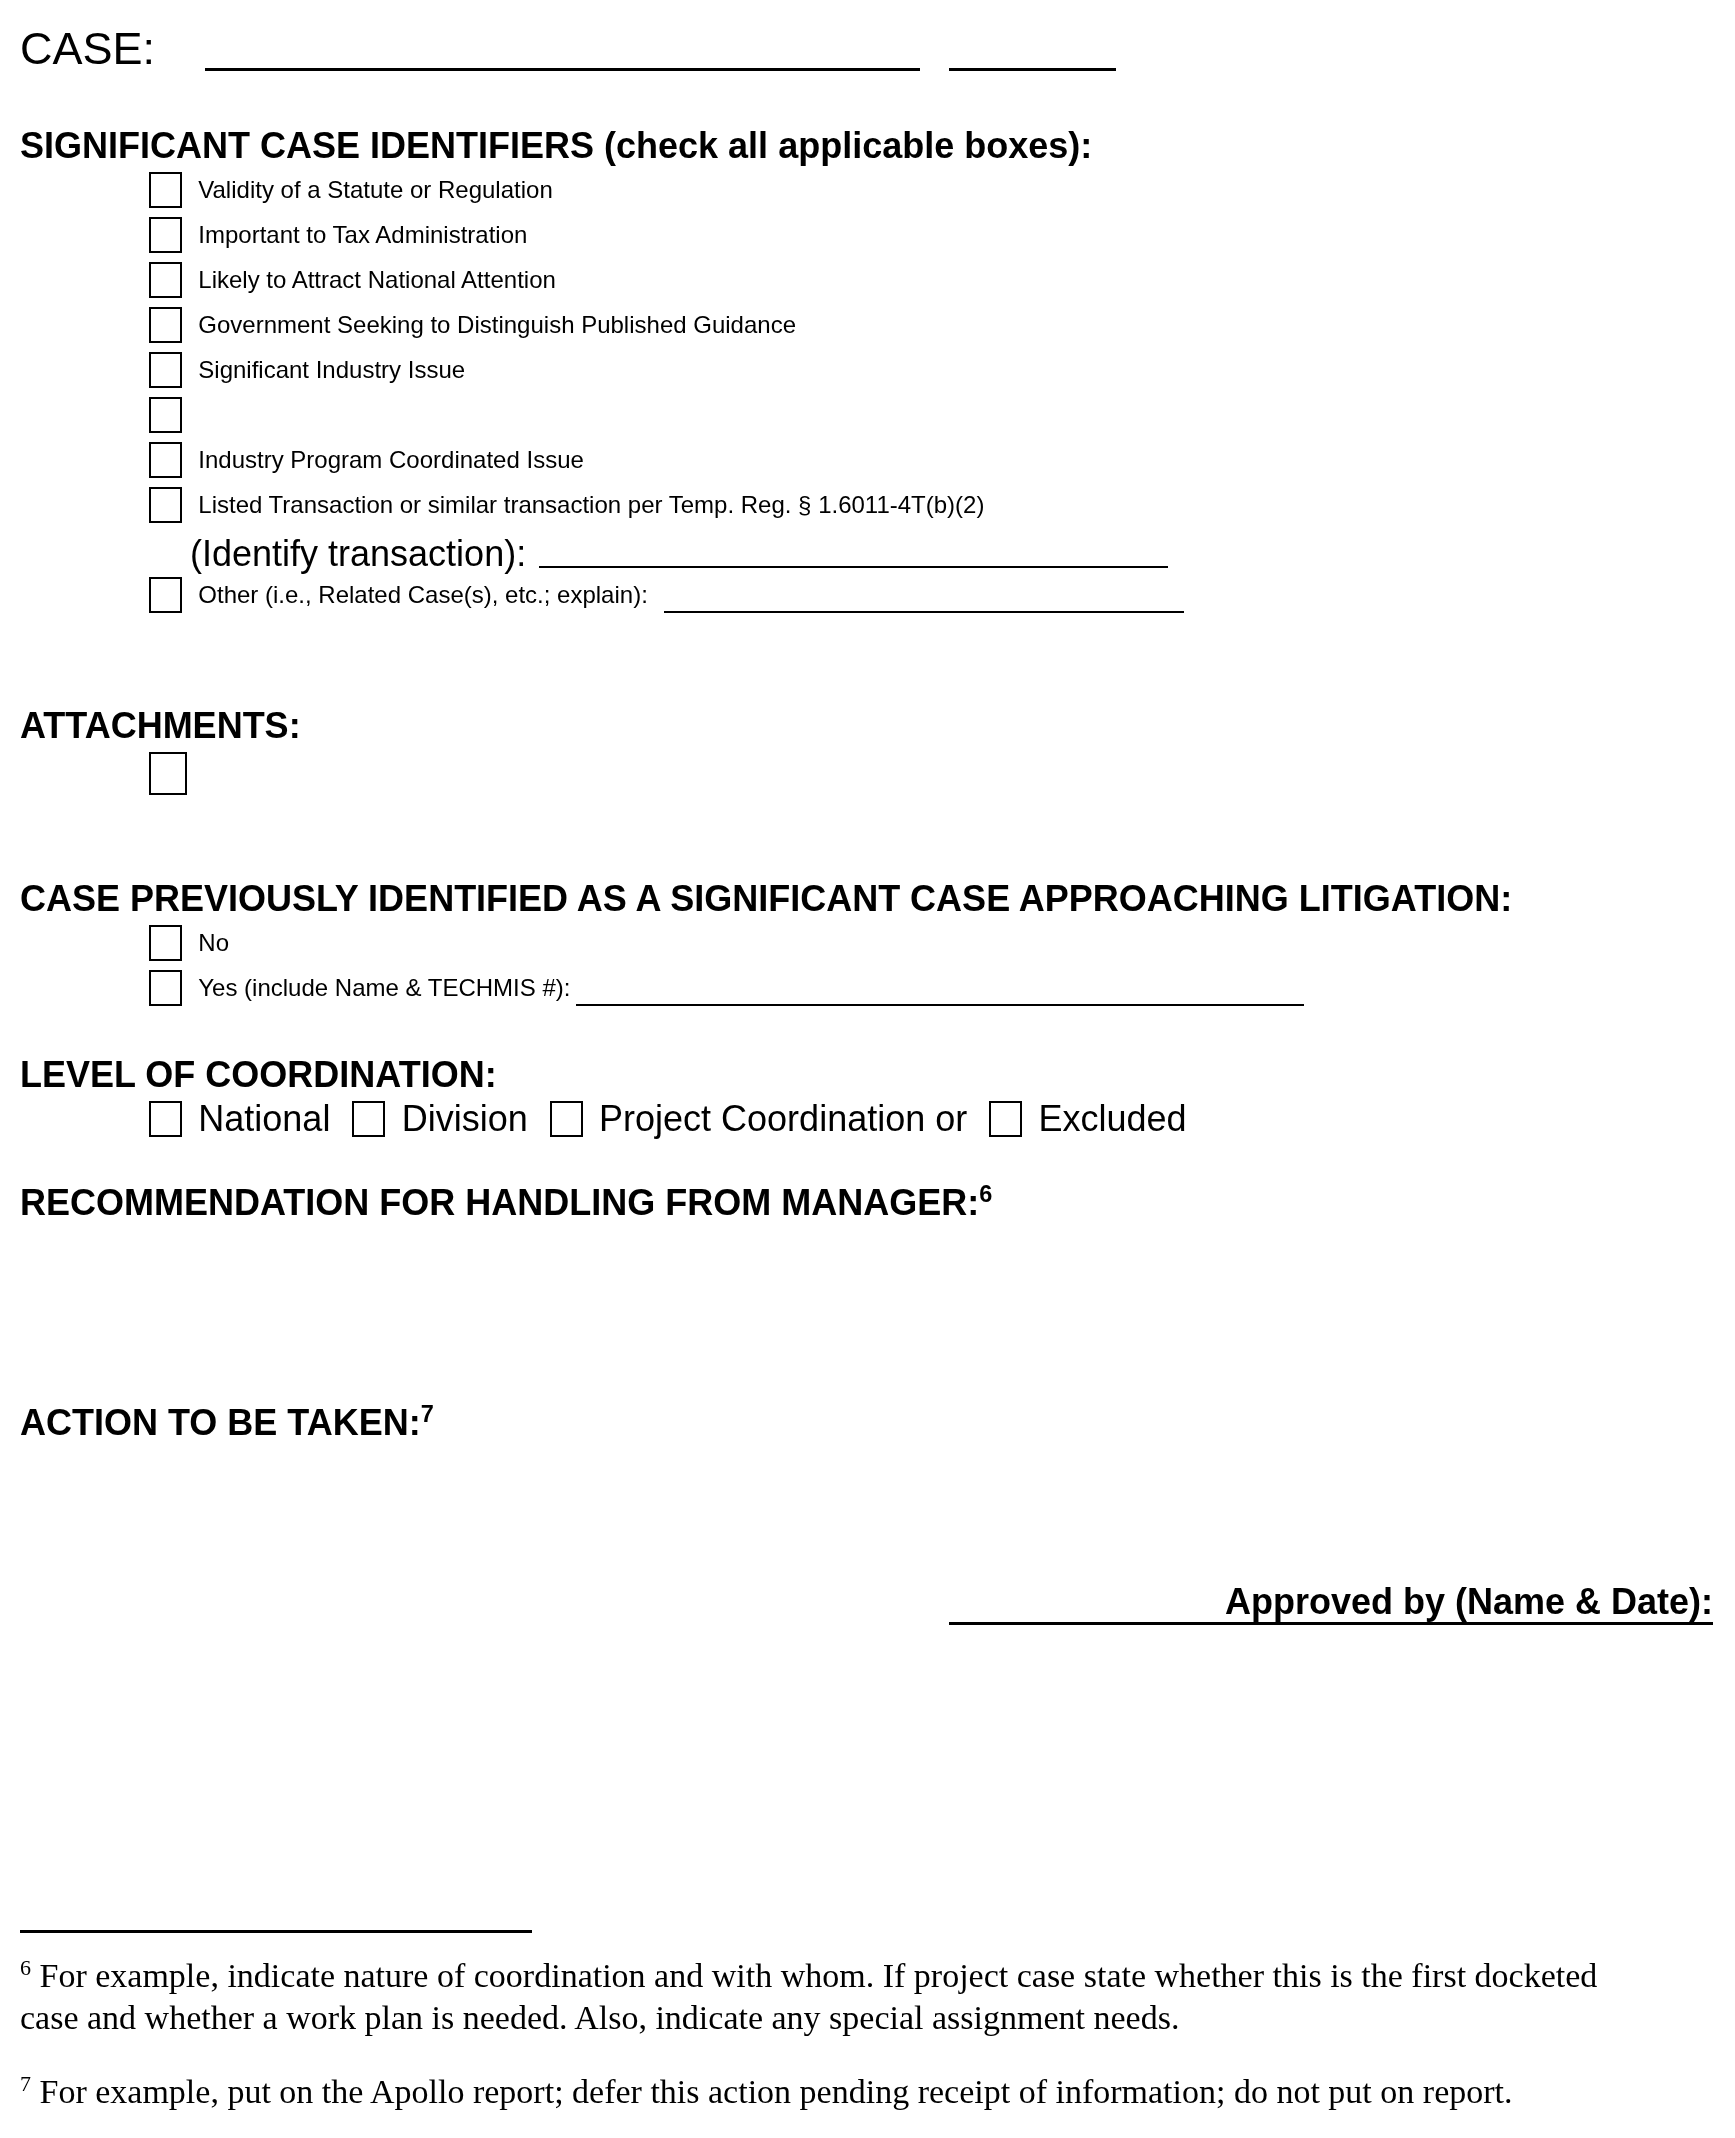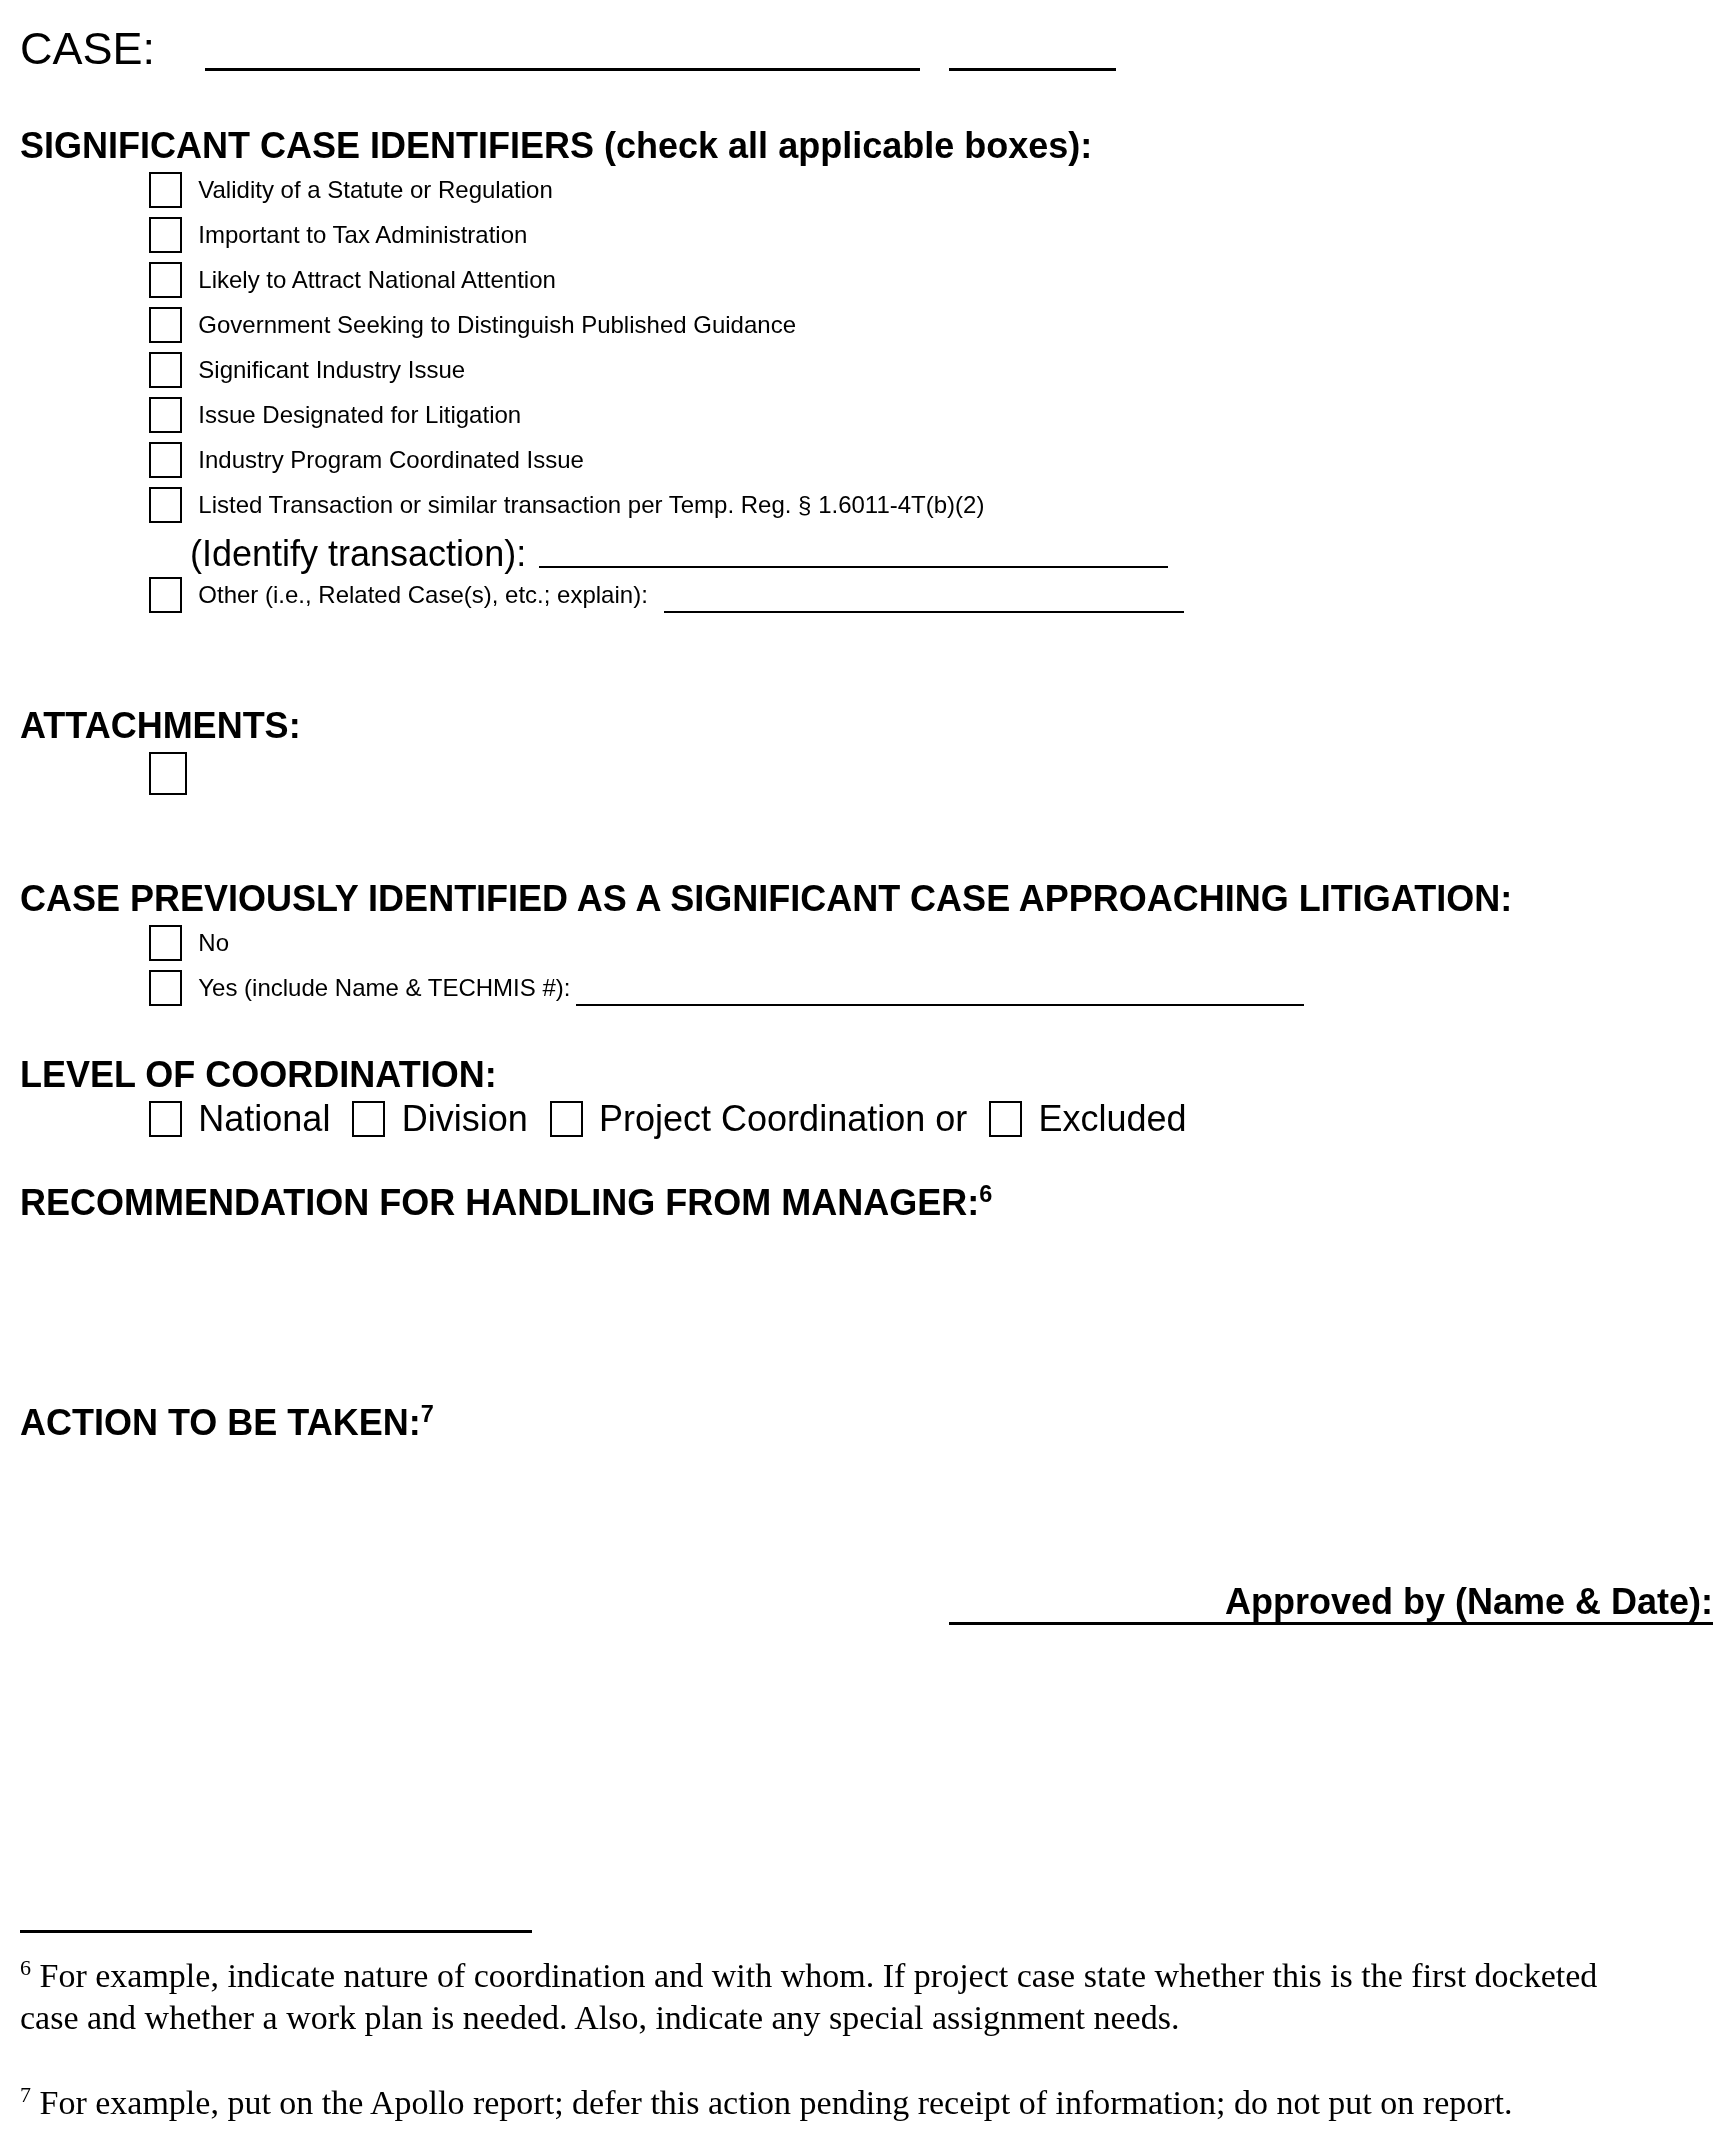--- a/index.html
+++ b/index.html
@@ -136,21 +136,21 @@
     border-top: 3.6px solid #000;
   }
   .footnote {
     font-family: "Liberation Serif", "DejaVu Serif", serif;
     font-size: 34px;
     line-height: 42px;
     margin-top: 22px;
     max-width: 1701px;
   }
   .footnote sup { font-size: 22px; }
-  #footnote-7 { margin-top: 43px; }
+  #footnote-7 { margin-top: 32px; }
 </style>
 </head>
 <body>
 
 <div class="case-row">
   <span>CASE:</span>
   <span class="fill-line line-long"></span>
   <span class="fill-line line-short"></span>
 </div>
 
@@ -171,21 +171,20 @@
 <div class="check-row">
   <span class="checkbox"></span>
   <span>Government Seeking to Distinguish Published Guidance</span>
 </div>
 <div class="check-row">
   <span class="checkbox"></span>
   <span>Significant Industry Issue</span>
 </div>
 <div class="check-row">
   <span class="checkbox"></span>
-  <span>Issue Designated for Litigation</span>
 </div>
 <div class="check-row">
   <span class="checkbox"></span>
   <span>Industry Program Coordinated Issue</span>
 </div>
 <div class="check-row">
   <span class="checkbox"></span>
   <span>Listed Transaction or similar transaction per Temp. Reg. § 1.6011-4T(b)(2)</span>
 </div>
 <div class="sub-row">

